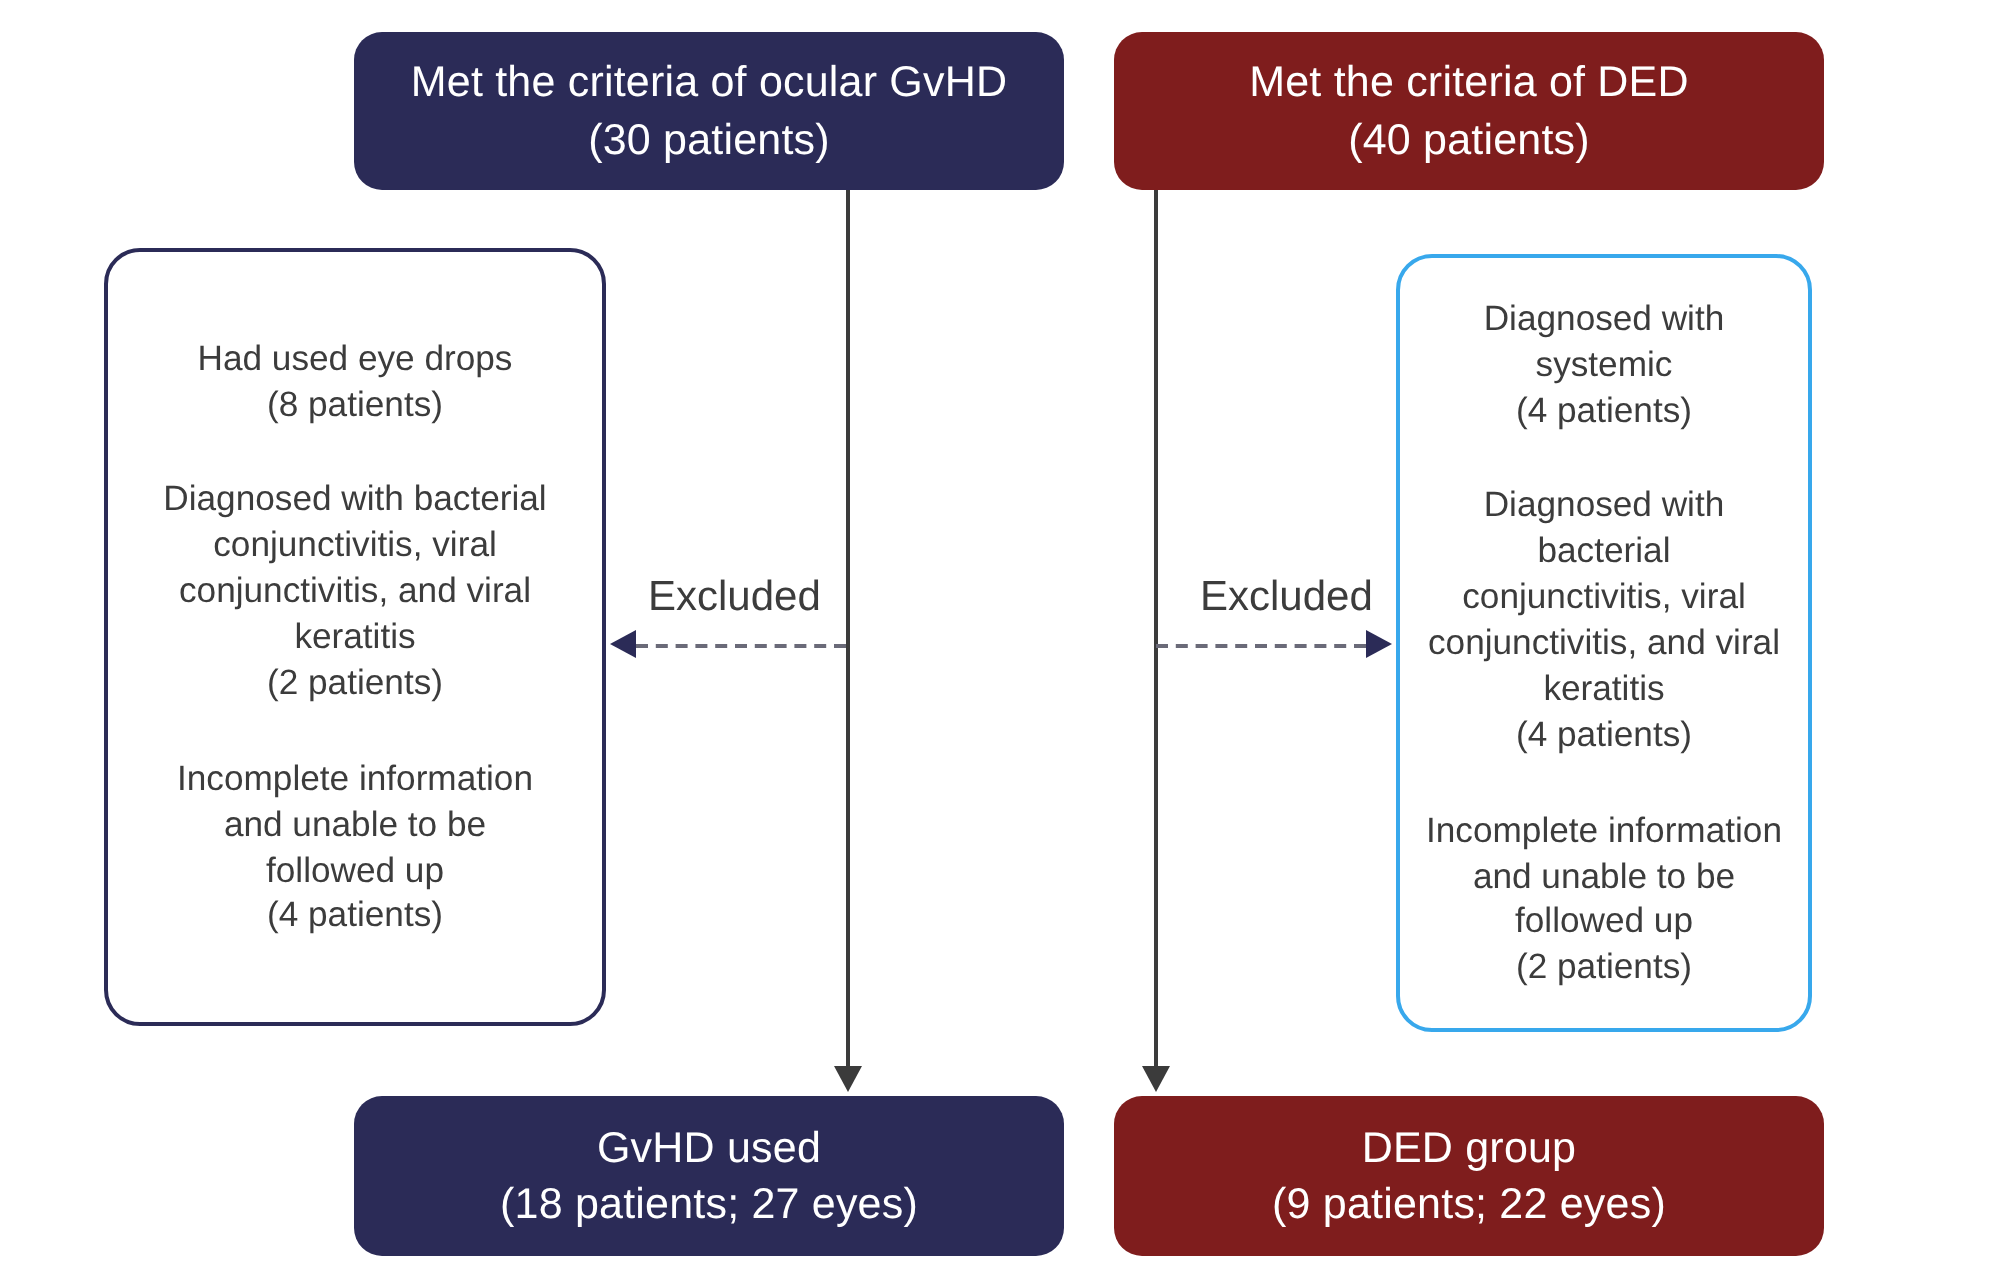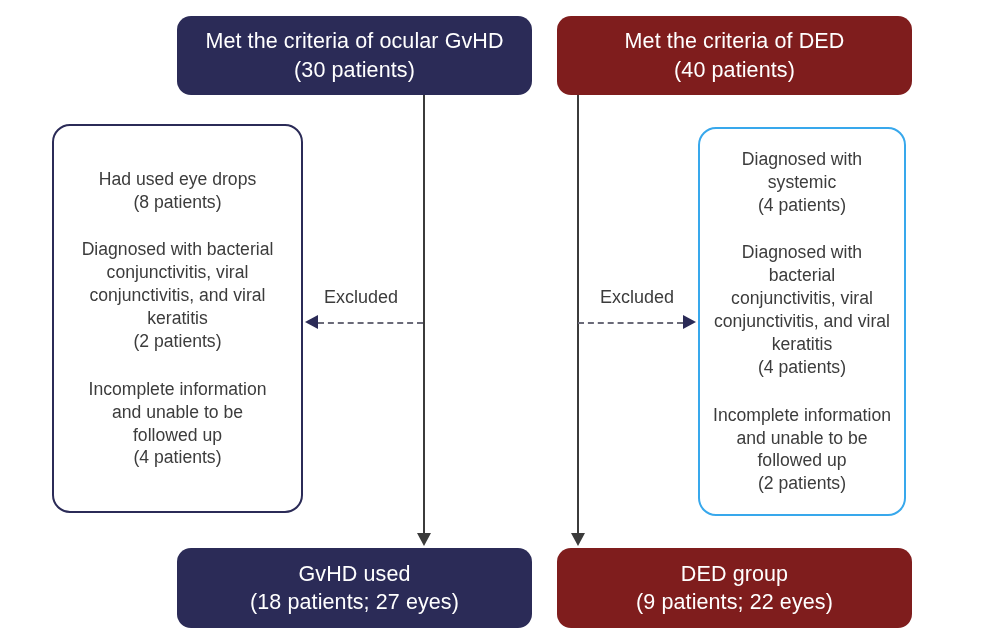--- a/index.html
+++ b/index.html
@@ -97,21 +97,21 @@
     position: absolute;
     width: 0;
     height: 0;
     border-top: 7.5px solid transparent;
     border-bottom: 7.5px solid transparent;
     border-left: 13px solid #2b2b57;
   }
 
   .edge-label {
     position: absolute;
-    font-size: 18px;
+    font-size: 21px;
     color: #3c3c3c;
     white-space: nowrap;
     line-height: 1;
   }
 </style>
 </head>
 <body>
 
 <div id="flowchart">
 

